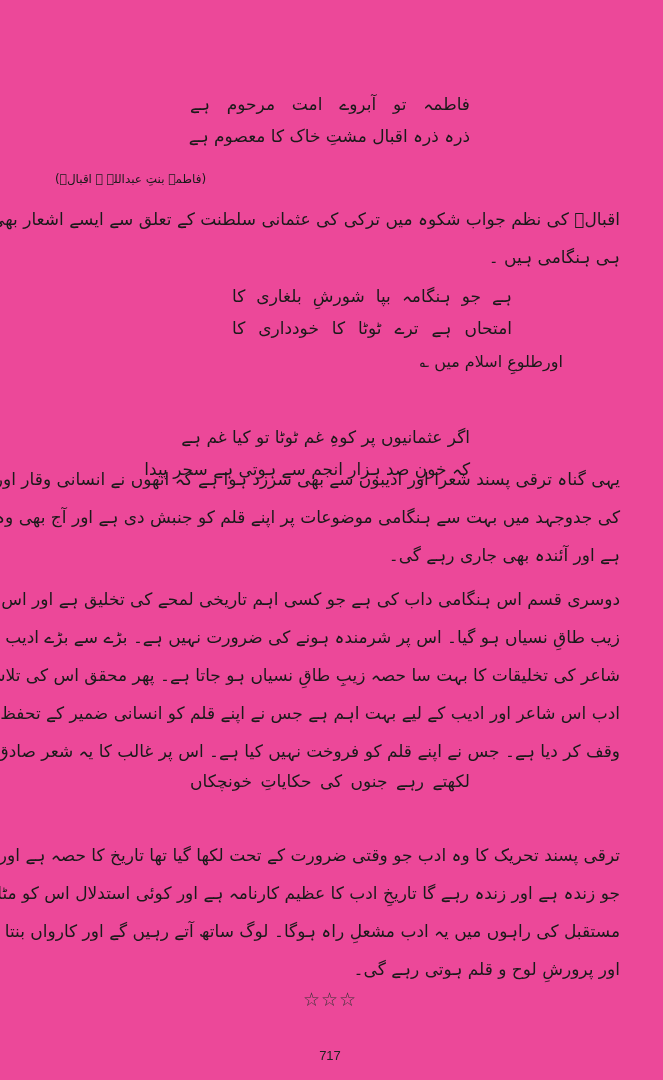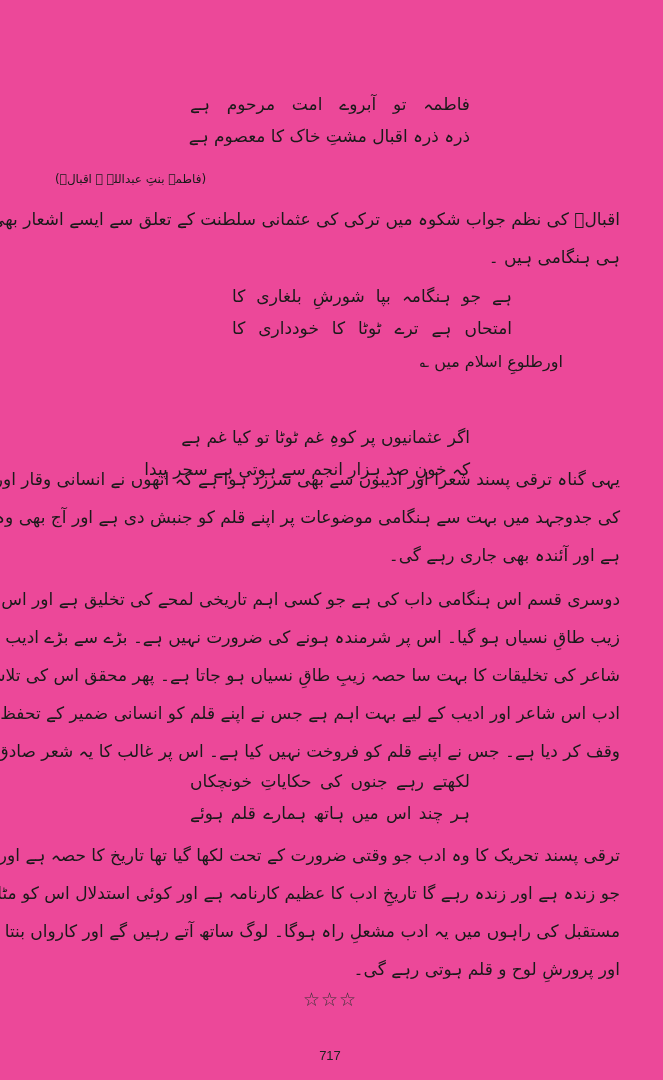--- a/index.html
+++ b/index.html
@@ -131,21 +131,20 @@
   <div class="prose" style="top:580px;">
     <span class="prose-line">دوسری قسم اس ہنگامی داب کی ہے جو کسی اہم تاریخی لمحے کی تخلیق ہے اور اس لمحے کے ساتھ</span>
     <span class="prose-line">زیب طاقِ نسیاں ہو گیا۔ اس پر شرمندہ ہونے کی ضرورت نہیں ہے۔ بڑے سے بڑے ادیب اور</span>
     <span class="prose-line">شاعر کی تخلیقات کا بہت سا حصہ زیبِ طاقِ نسیاں ہو جاتا ہے۔ پھر محقق اس کی تلاش کرتے ہیں۔ یہ</span>
     <span class="prose-line">ادب اس شاعر اور ادیب کے لیے بہت اہم ہے جس نے اپنے قلم کو انسانی ضمیر کے تحفظ کے لیے</span>
     <span class="prose-line last">وقف کر دیا ہے۔ جس نے اپنے قلم کو فروخت نہیں کیا ہے۔ اس پر غالب کا یہ شعر صادق آتا ہے ؎</span>
   </div>
 
   <div class="verse" style="top:765px;">
     <span class="verse-line">لکھتے رہے جنوں کی حکایاتِ خونچکاں</span>
-    <span class="verse-line">ہر چند اس میں ہاتھ ہمارے قلم ہوئے</span>
   </div>
 
   <div class="prose" style="top:836px;">
     <span class="prose-line">ترقی پسند تحریک کا وہ ادب جو وقتی ضرورت کے تحت لکھا گیا تھا تاریخ کا حصہ ہے اور وہ ادب</span>
     <span class="prose-line">جو زندہ ہے اور زندہ رہے گا تاریخِ ادب کا عظیم کارنامہ ہے اور کوئی استدلال اس کو مٹا نہیں سکتا۔</span>
     <span class="prose-line">مستقبل کی راہوں میں یہ ادب مشعلِ راہ ہوگا۔ لوگ ساتھ آتے رہیں گے اور کارواں بنتا رہے گا</span>
     <span class="prose-line last">اور پرورشِ لوح و قلم ہوتی رہے گی۔</span>
   </div>
 
   <div class="stars">☆☆☆</div>

